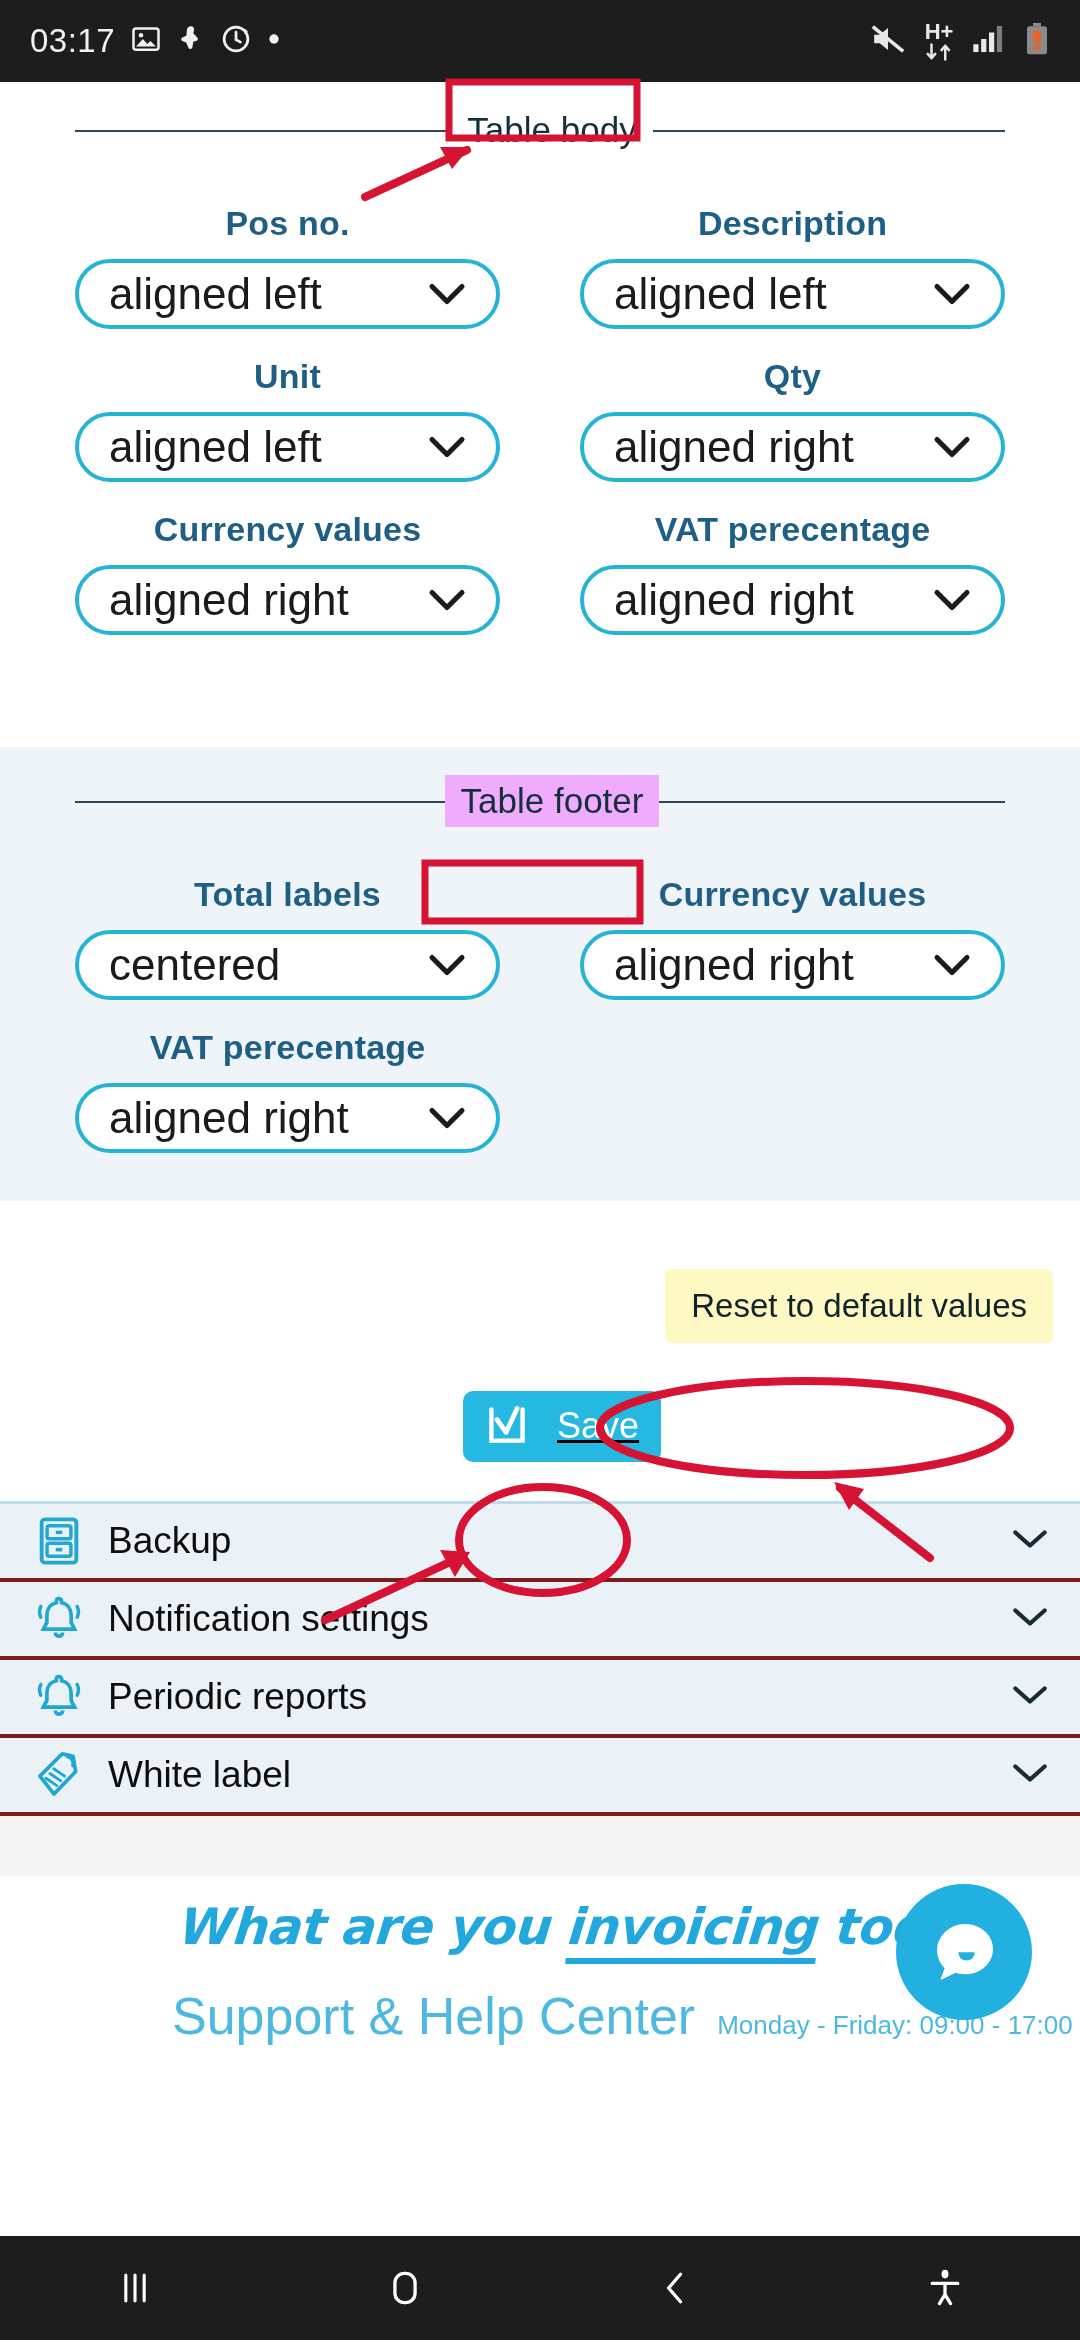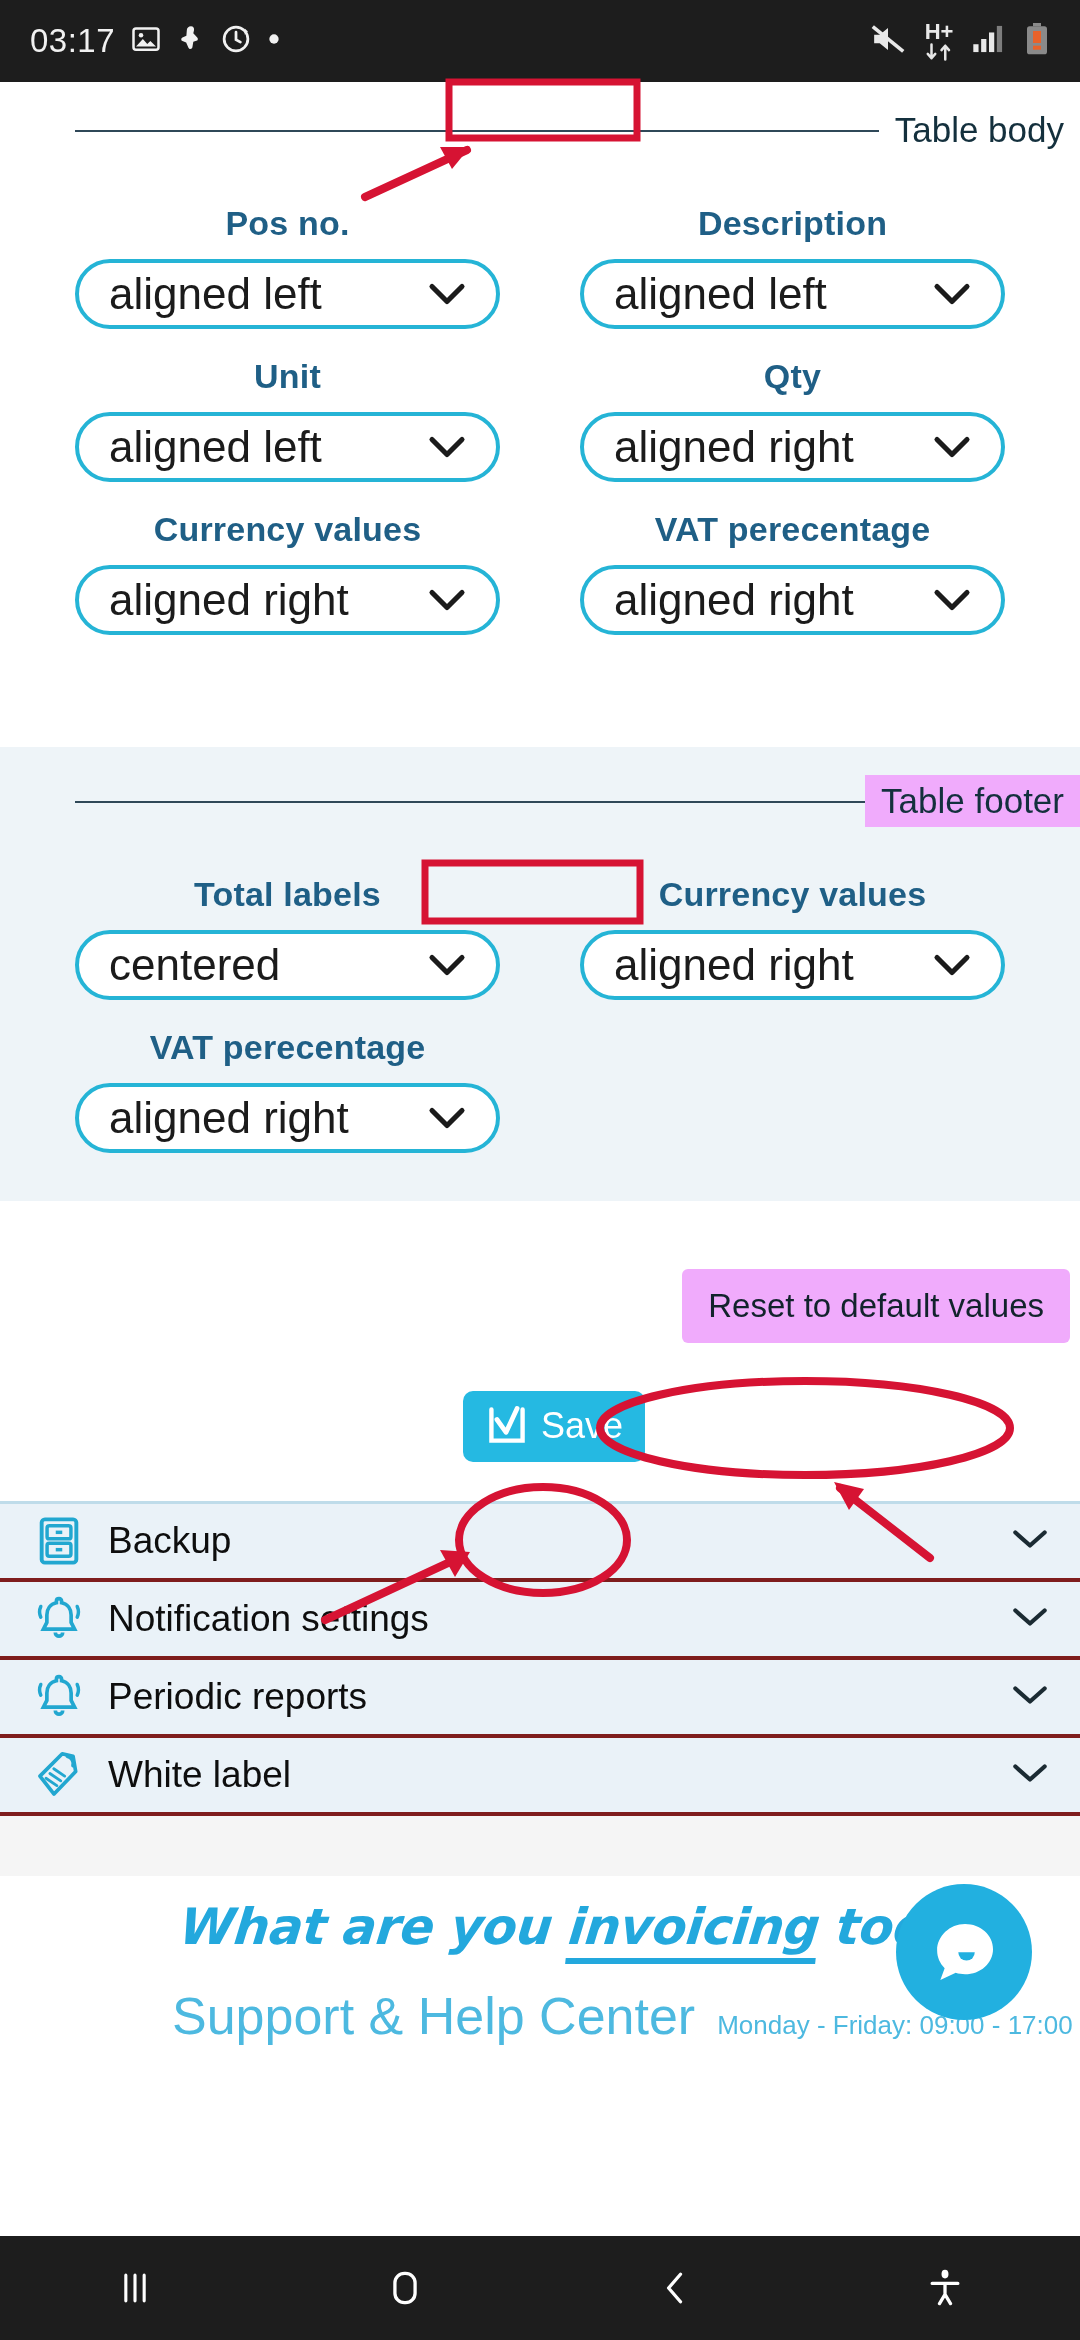--- a/index.html
+++ b/index.html
@@ -19,21 +19,21 @@
   }
   .sb-left { display:flex; align-items:center; gap:16px; }
   .sb-time { font-size:33px; letter-spacing:0.5px; font-weight:400; color:#f1f1f1; }
   .sb-right { margin-left:auto; display:flex; align-items:center; gap:18px; }
   .sb-ico { display:block; }
 
   
   .content { position:absolute; top:82px; left:0; width:1080px; height:2176px; background:#fff; }
 
   
-  .sec-head { position:relative; text-align:right;padding-left:24px; }
+  .sec-head { position:relative; text-align:center;padding-left:24px; }
   .sec-head .rule {
     position:absolute; left:75px; right:75px; top:50%;
     border-top:2px solid #2f4858; height:0;
   }
   .sec-title {
     position:relative; display:inline-block;
     background:#ffffff; padding:4px 16px;
     font-size:35px; color:#14303d; font-weight:400; line-height:1.25;
   }
   .sec-title.onpanel { background:#f0abfc; }
@@ -58,29 +58,29 @@
   .chev-wrap { margin-left:auto; display:flex; align-items:center; }
 
   
   .panel { background:#eef4f8; padding:28px 0 48px; }
   .panel .sec-head .rule { border-top:2px solid #2f4858; }
   .panel .select { background:#ffffff; }
 
   
   .actions { position:relative; height:300px; }
   .btn-reset {
-    position:absolute; right:10px; top:68px;
-    background:#f0abfc; color:#12232c;
+    position:absolute; right:27px; top:68px;
+    background:#fef9c3; color:#12232c;
     font-size:33px; padding:18px 26px; border-radius:6px;
     border:none; white-space:nowrap;
   }
   .btn-save {
     position:absolute; left:463px; top:190px;
     background:#25b9e2; border:none; border-radius:10px;
-    padding:12px 22px; display:flex; align-items:center; gap:12px;
+    padding:12px 22px; display:flex; align-items:center; gap:28px;text-decoration:underline;
   }
   .btn-save-label { color:#ffffff; font-size:36px; font-weight:400; }
 
   
   .acc-list { border-top:3px solid #bfdcea; }
   .acc-item {
     height:78px; background:#eaf2f8; border-bottom:4px solid #7f1d1d;
     display:flex; align-items:center; padding:0 30px;
   }
   .acc-ico { width:58px; display:flex; align-items:center; justify-content:center; }

